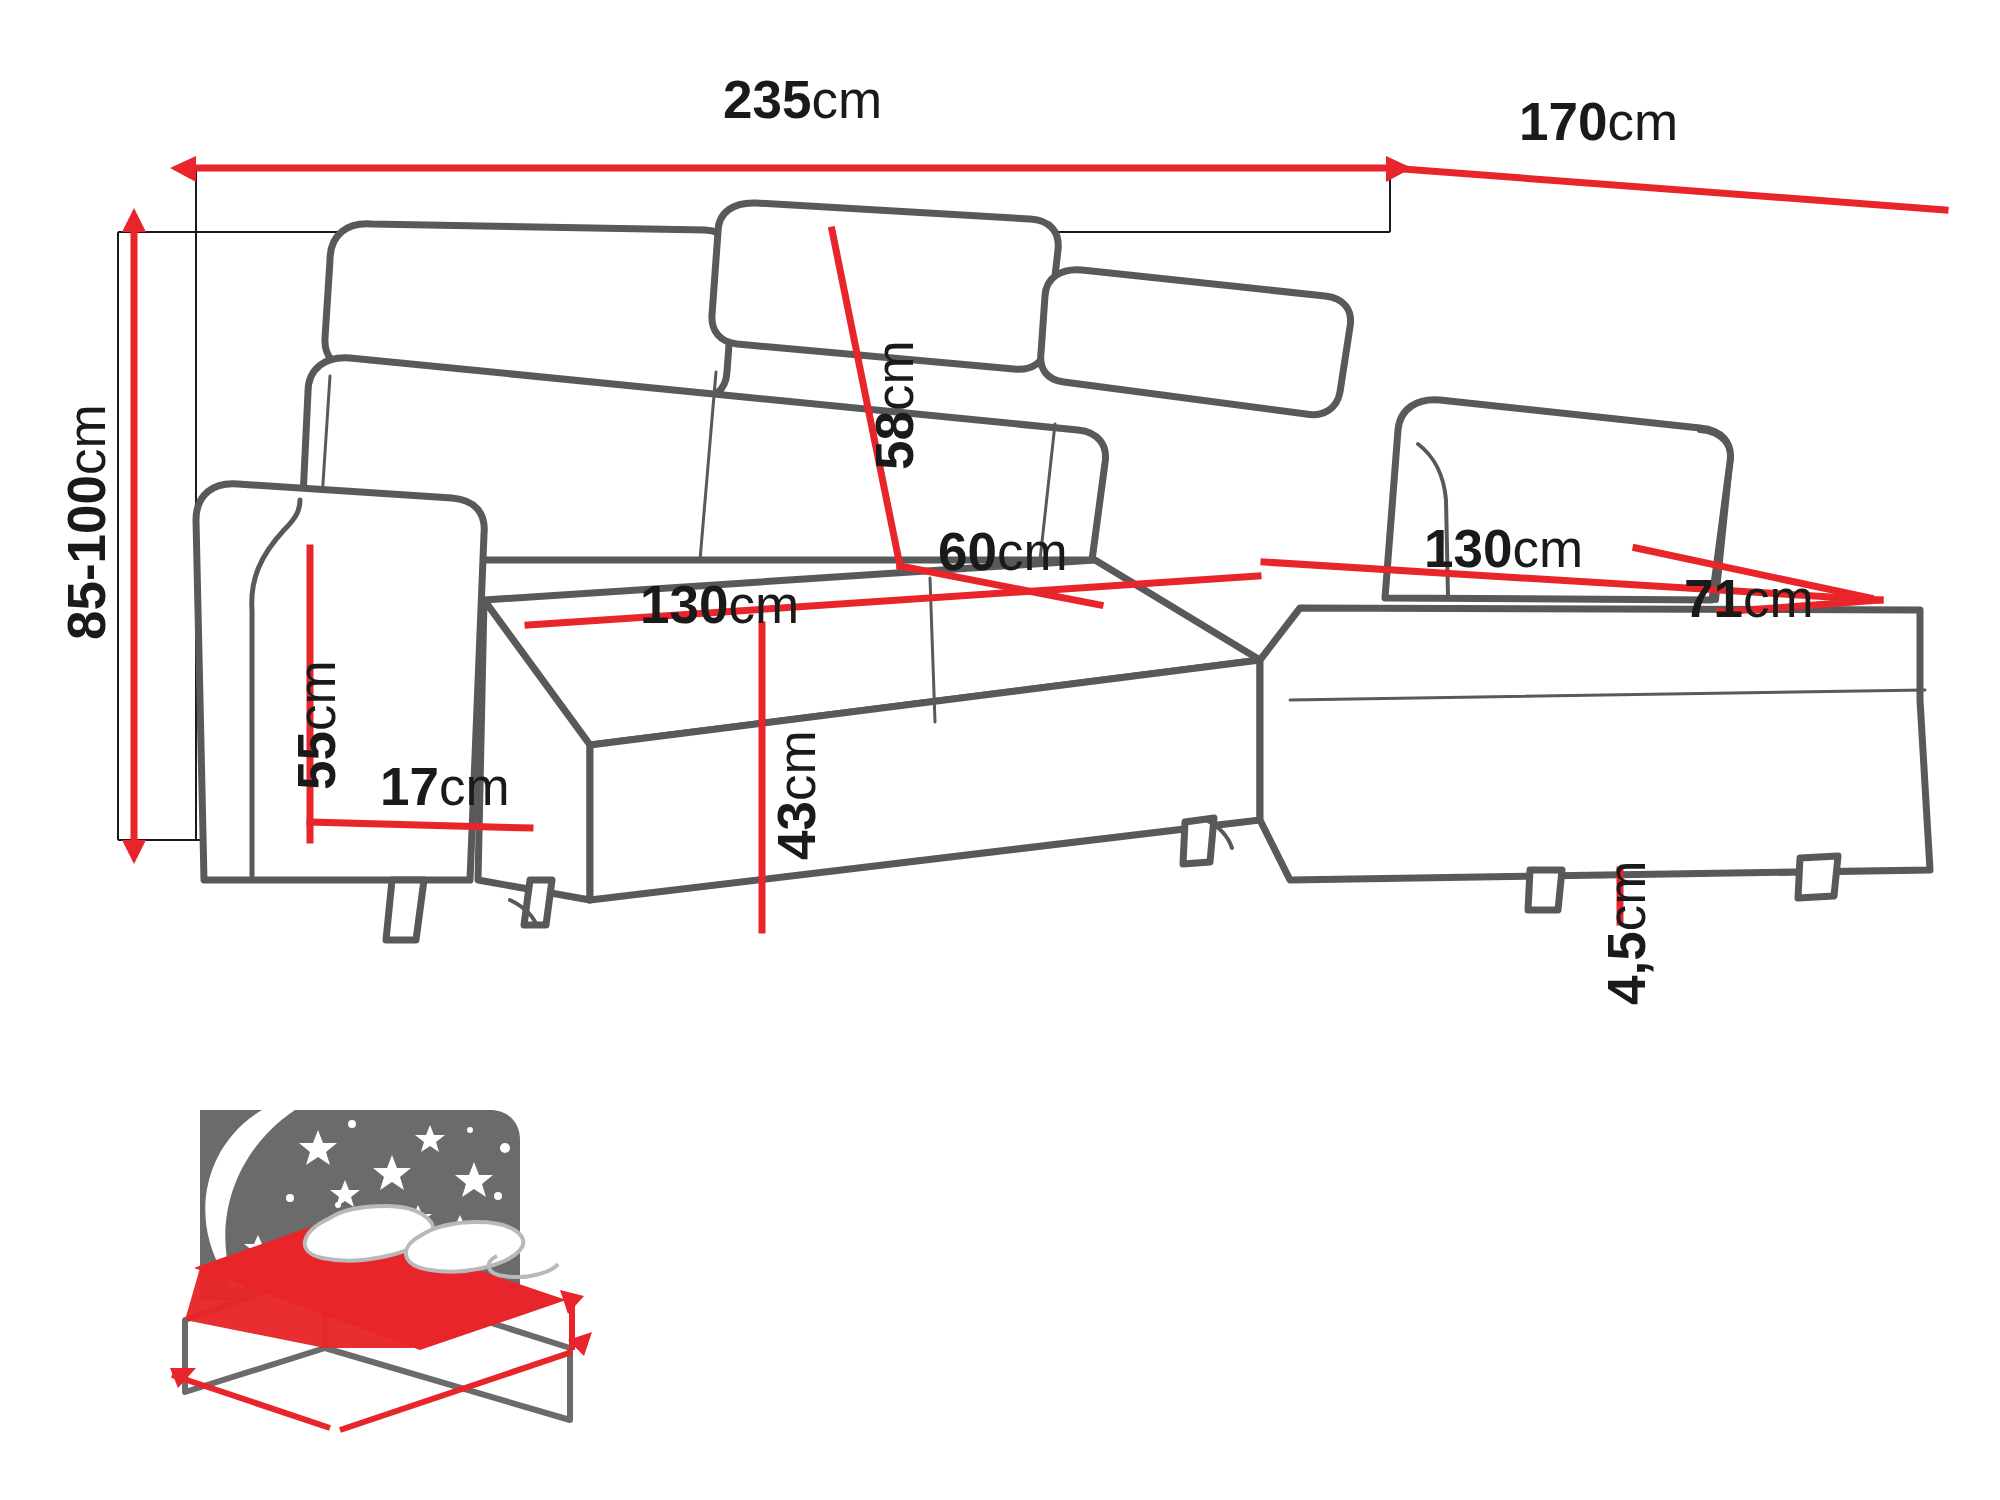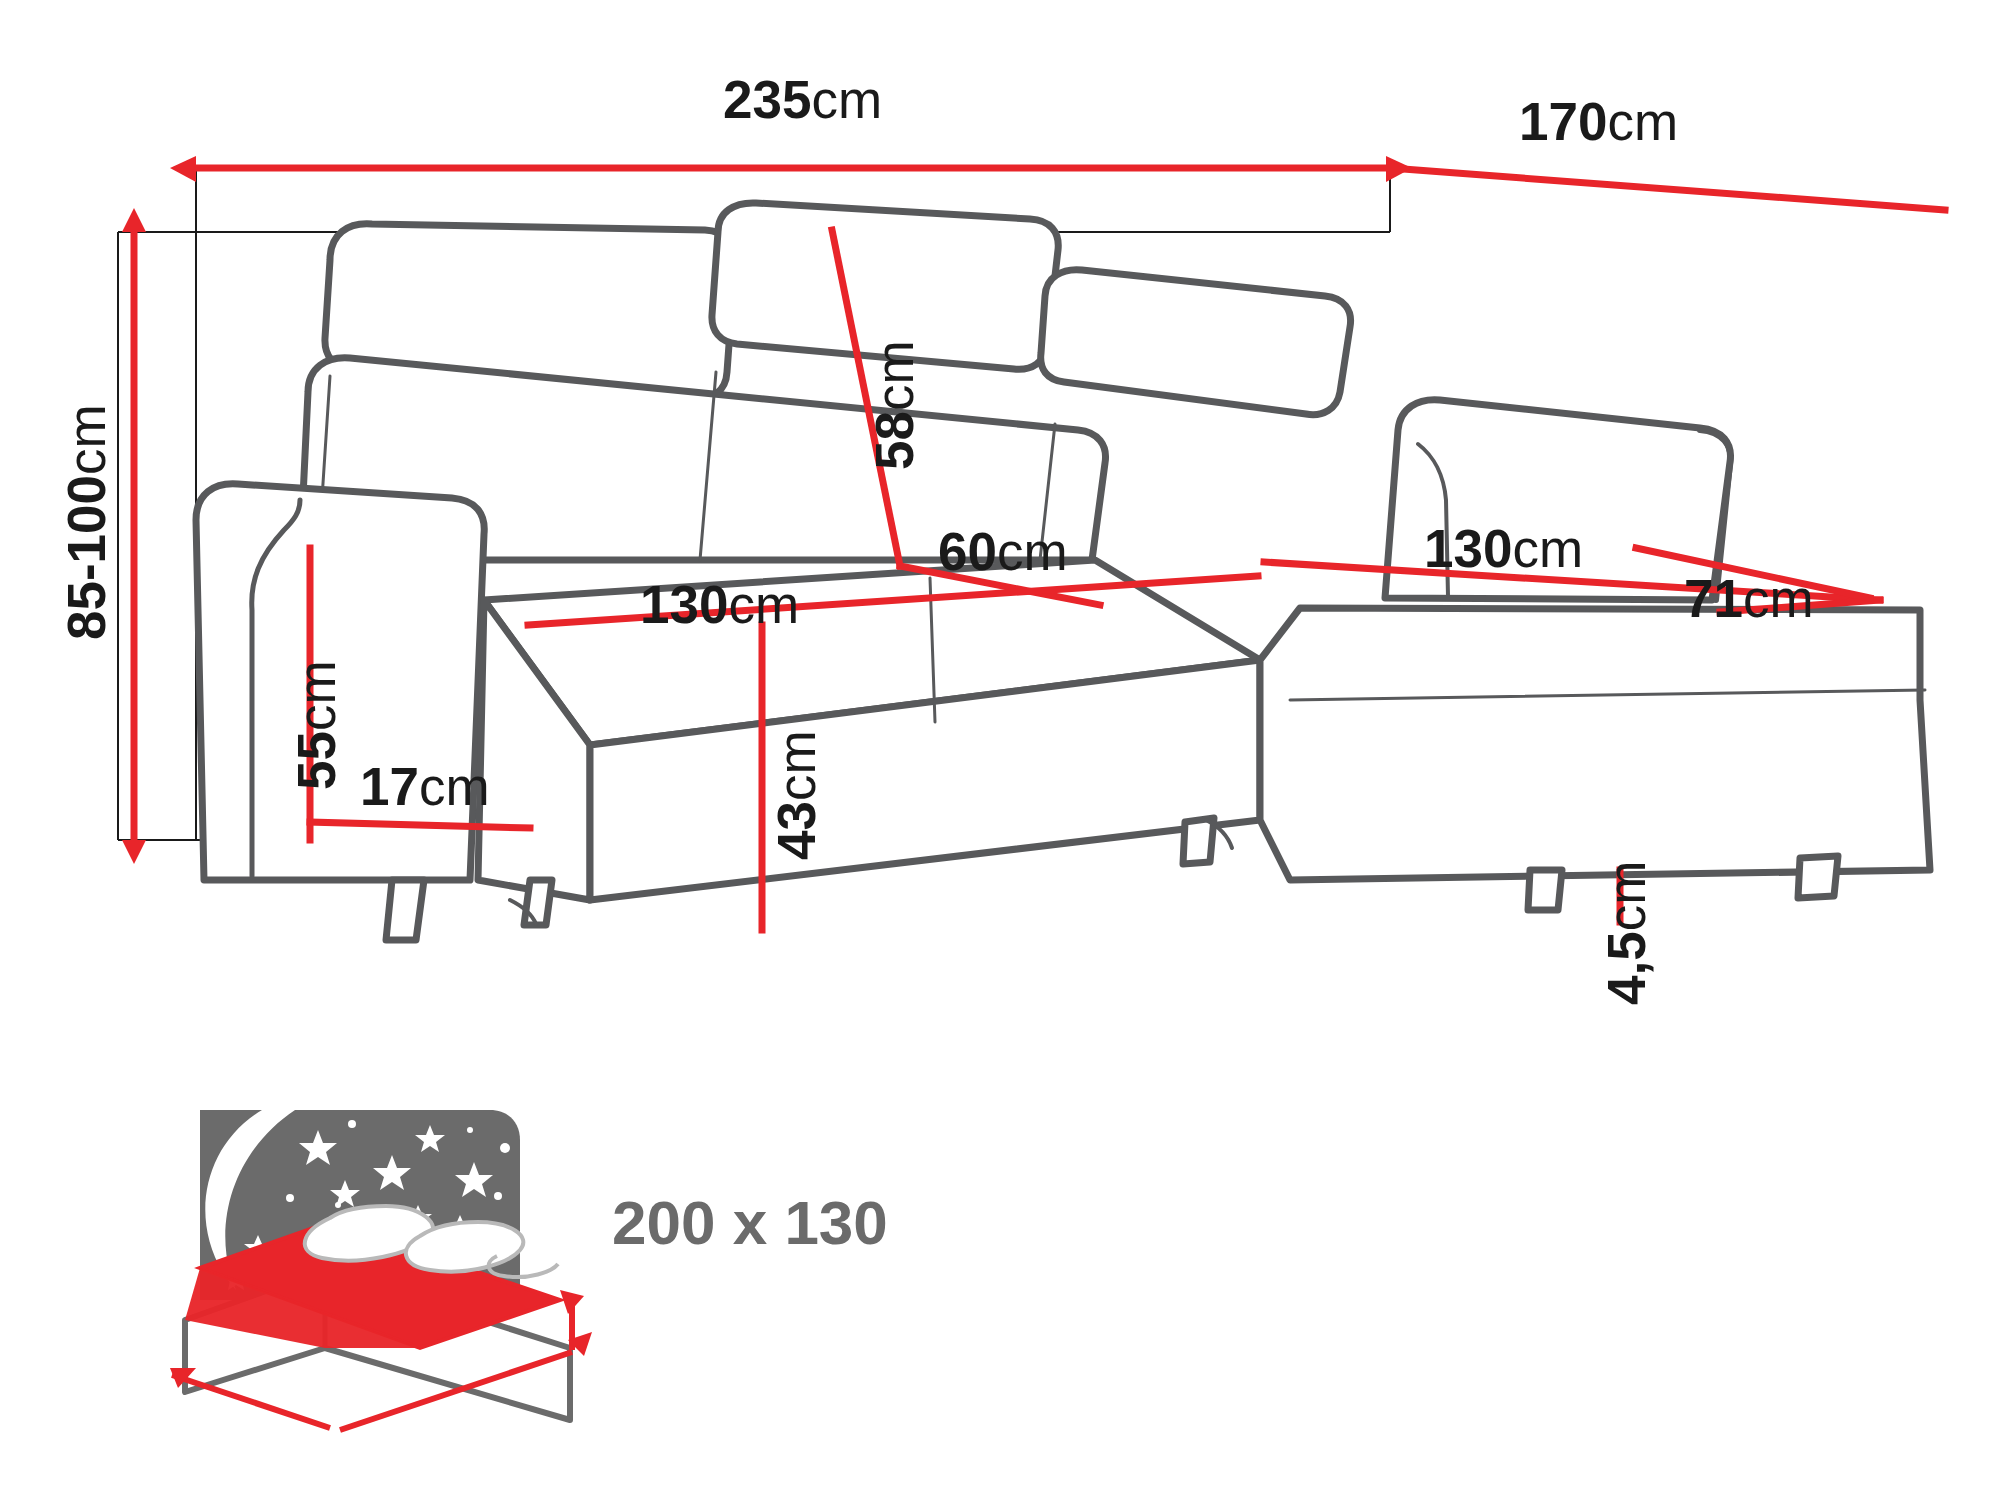--- a/index.html
+++ b/index.html
@@ -194,35 +194,34 @@
   </div>
 
   <div class="lbl" style="left:640px; top:578px; font-size:53px;">
     <span class="num">130</span><span class="unit">cm</span>
   </div>
 
   <div class="lbl rot" style="left:290px; top:790px; font-size:53px; transform:rotate(-90deg);">
     <span class="num">55</span><span class="unit">cm</span>
   </div>
 
-  <div class="lbl" style="left:360px; top:760px; font-size:53px;">
+  <div class="lbl" style="left:380px; top:760px; font-size:53px;">
     <span class="num">17</span><span class="unit">cm</span>
   </div>
 
   <div class="lbl rot" style="left:770px; top:860px; font-size:53px; transform:rotate(-90deg);">
     <span class="num">43</span><span class="unit">cm</span>
   </div>
 
   <div class="lbl" style="left:1424px; top:522px; font-size:53px;">
     <span class="num">130</span><span class="unit">cm</span>
   </div>
 
   <div class="lbl" style="left:1684px; top:572px; font-size:53px;">
     <span class="num">71</span><span class="unit">cm</span>
   </div>
 
   <div class="lbl rot" style="left:1600px; top:1005px; font-size:53px; transform:rotate(-90deg);">
     <span class="num">4,5</span><span class="unit">cm</span>
   </div>
 
-  <div class="bedlbl" style="left:612px; top:1192px; font-size:62px;">200 x 130</div>
 
 </div>
 
 </body></html>

